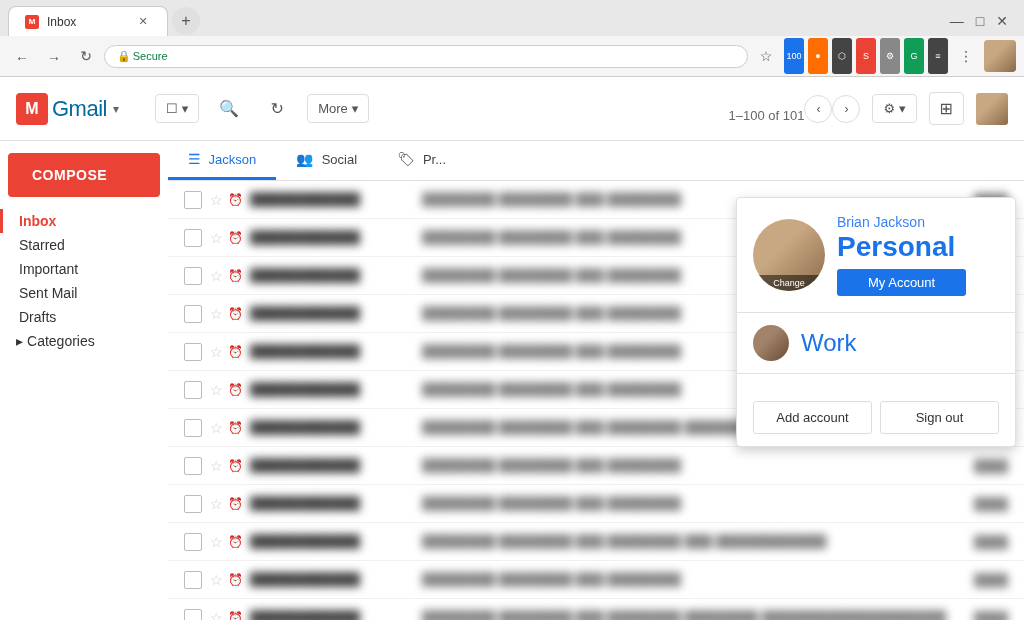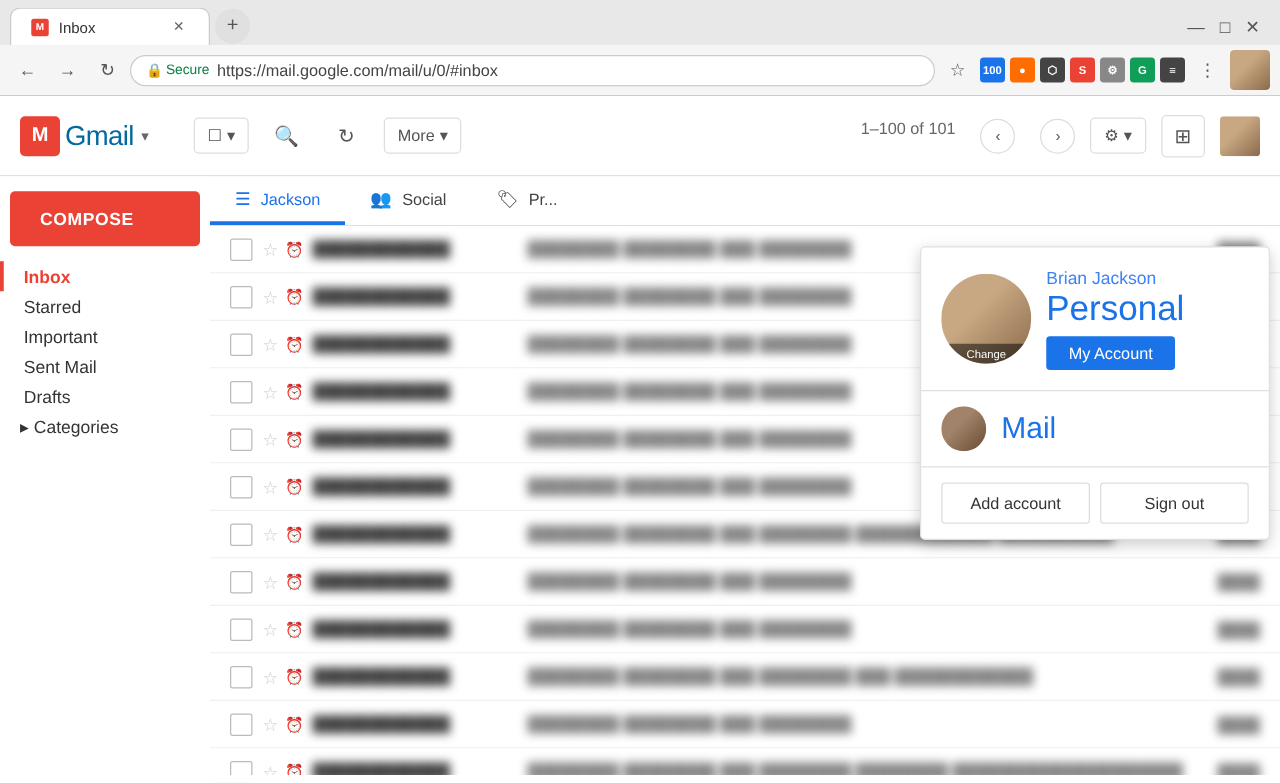--- a/index.html
+++ b/index.html
@@ -99,25 +99,25 @@
     .toolbar-icons {
       display: flex; gap: 4px; align-items: center;
     }
     .toolbar-icon {
       width: 28px; height: 28px;
       border-radius: 50%;
       display: flex; align-items: center; justify-content: center;
       cursor: pointer; font-size: 14px; color: #555;
     }
     .ext-icon {
-      width: 20px; height: 20px;
+      width: 20px; height: 36px;
       border-radius: 3px;
       background: #666;
       display: flex; align-items: center; justify-content: center;
-      font-size: 9px; color: white; font-weight: bold;
+      font-size: 9px; color: white; font-weight: normal;
       cursor: pointer;
     }
     .ext-icon.blue { background: #1a73e8; }
     .ext-icon.orange { background: #ff6d00; }
     .ext-icon.red { background: #EA4335; }
     .ext-icon.dark { background: #444; }
     .ext-icon.green { background: #0f9d58; }
     .ext-icon.gray { background: #888; }
     .profile-ext {
       width: 32px; height: 32px;
@@ -388,30 +388,30 @@
       color: white;
       font-size: 9px;
       text-align: center;
       padding: 3px 0;
       cursor: pointer;
     }
     .account-info { flex: 1; }
     .account-name { font-size: 14px; color: #3b82f6; font-weight: 500; margin-bottom: 2px; }
     .account-label-personal {
       font-size: 28px;
-      font-weight: 400;
+      font-weight: 700;
       color: #1a73e8;
       line-height: 1.1;
     }
     .my-account-btn {
       background: #1a73e8;
       color: white;
       border: none;
       border-radius: 3px;
-      padding: 6px 18px;
+      padding: 6px 31px;
       font-size: 13px;
       cursor: pointer;
       margin-top: 6px;
     }
     .account-section-secondary {
       padding: 12px 16px;
       display: flex;
       align-items: center;
       gap: 12px;
       border-bottom: 1px solid #e0e0e0;
@@ -439,20 +439,21 @@
     .account-action-btn {
       flex: 1;
       border: 1px solid #ddd;
       border-radius: 3px;
       background: #fff;
       padding: 8px;
       font-size: 13px;
       color: #333;
       cursor: pointer;
       text-align: center;
+      margin-top: 15px;
     }
   </style>
 </head>
 <body>
 
 <div class="browser-chrome">
 
   <div class="tab-bar">
     <div class="tab">
       <div class="tab-favicon">M</div>
@@ -468,21 +469,20 @@
   </div>
 
   <div class="address-bar">
     <button class="nav-btn">←</button>
     <button class="nav-btn">→</button>
     <button class="nav-btn">↻</button>
     <div class="url-bar">
       <span class="secure-badge">
         🔒 <span>Secure</span>
       </span>
-      <span class="url-text">https://mail.google.com/mail/u/0/#inbox</span>
     </div>
     <div class="toolbar-icons">
       <div class="toolbar-icon">☆</div>
       <div class="ext-icon blue">100</div>
       <div class="ext-icon orange">●</div>
       <div class="ext-icon dark">⬡</div>
       <div class="ext-icon red">S</div>
       <div class="ext-icon gray">⚙</div>
       <div class="ext-icon green">G</div>
       <div class="ext-icon dark">≡</div>
@@ -505,21 +505,21 @@
     <div class="header-btn">
       <span>☐</span>
       <span>▾</span>
     </div>
     <button class="search-btn">🔍</button>
     <button class="refresh-btn">↻</button>
     <div class="header-btn">
       <span>More</span>
       <span>▾</span>
     </div>
-    <div class="page-nav" style="margin-left:auto; display:flex; align-items:flex-start; gap:20px;">
+    <div class="page-nav" style="margin-left:auto; display:flex; align-items:flex-end; gap:0;">
       <span class="pagination">1–100 of 101</span>
       <div class="page-btn">‹</div>
       <div class="page-btn">›</div>
     </div>
     <div class="settings-btn">
       <span>⚙</span>
       <span>▾</span>
     </div>
     <div class="header-btn">
       <span class="grid-icon">⊞</span>
@@ -680,21 +680,21 @@
           <div class="account-info">
             <div class="account-name">Brian Jackson</div>
             <div class="account-label-personal">Personal</div>
             <button class="my-account-btn">My Account</button>
           </div>
         </div>
         <div class="account-section-secondary">
           <div class="account-avatar-small">
             <div class="account-avatar-small-img"></div>
           </div>
-          <div class="account-label-work">Mail</div>
+          <div class="account-label-work">Work</div>
         </div>
         <div class="account-actions">
           <button class="account-action-btn">Add account</button>
           <button class="account-action-btn">Sign out</button>
         </div>
       </div>
     </div>
   </div>
 </div>
 

